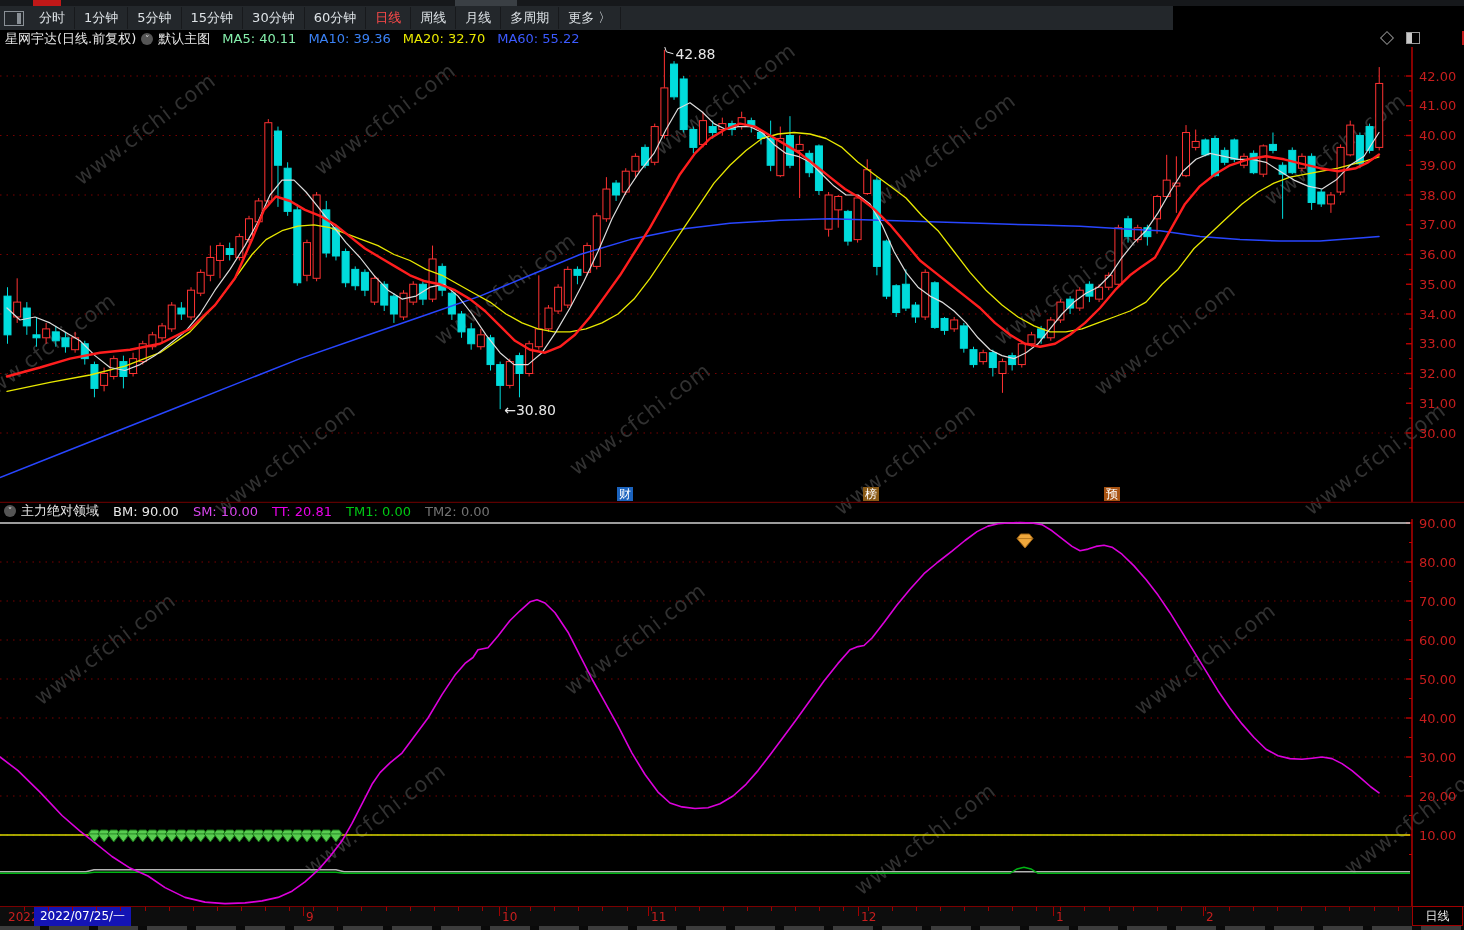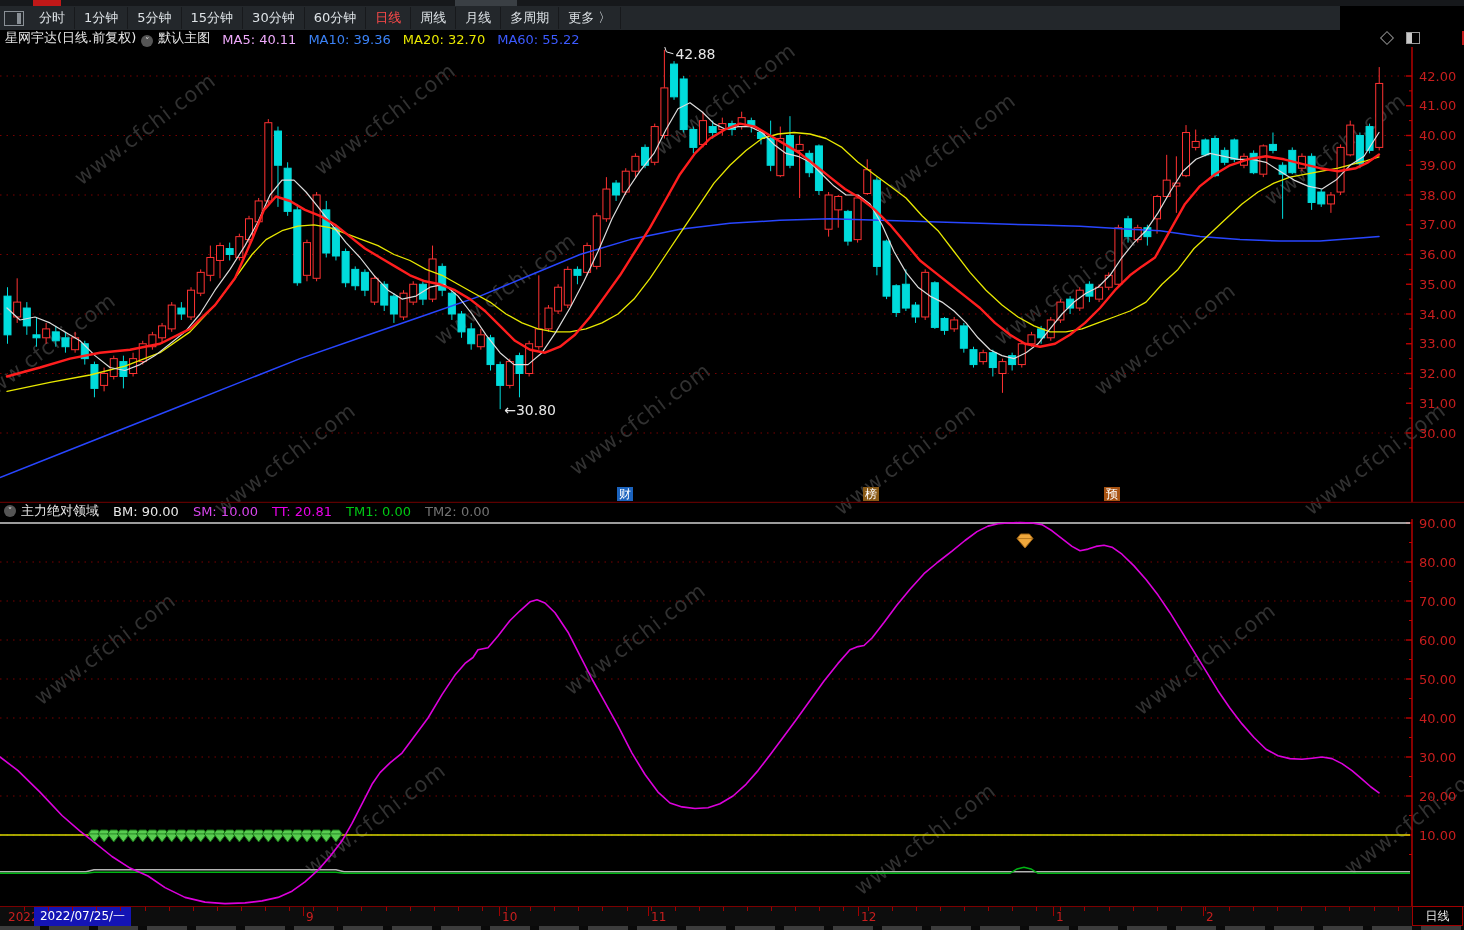--- a/index.html
+++ b/index.html
@@ -2,30 +2,30 @@
 <html><head>
 <meta charset="utf-8">
 <style>
   html,body{margin:0;padding:0;background:#000;}
   body{width:1464px;height:930px;position:relative;overflow:hidden;
        font-family:"DejaVu Sans","Liberation Sans",sans-serif;-webkit-font-smoothing:antialiased;}
   
   #topstrip{position:absolute;left:0;top:0;width:1464px;height:6px;background:#16181b;}
   #topstrip .redtab{position:absolute;left:33px;top:0;width:28px;height:6px;background:#c01818;}
   #topstrip .graytab{position:absolute;left:455px;top:0;width:62px;height:6px;background:#3a3f44;}
-  #toolbar{position:absolute;left:0;top:6px;width:1340px;height:24px;background:#23272b;
+  #toolbar{position:absolute;left:0;top:6px;width:1173px;height:24px;background:#23272b;
            display:flex;align-items:center;font-size:13px;color:#dde2e6;}
   #toolbar .appicon{width:18px;height:13px;margin:0 6px 0 4px;border:1px solid #8a9096;position:relative;}
   #toolbar .appicon::after{content:"";position:absolute;right:2px;top:1px;bottom:1px;width:4px;background:#8a9096;}
   #toolbar .tab,#toolbar .rbtn{padding:2px 9px;cursor:default;border-right:1px solid #17191c;line-height:18px;white-space:nowrap;}
   #toolbar .tab.active{color:#ff4a4a;}
   #toolbar .spacer{flex:1;}
   
   #infobar{position:absolute;left:0;top:30px;width:1464px;height:17px;background:#000;
-           display:flex;align-items:flex-end;font-size:13px;color:#e8e8e8;}
+           display:flex;align-items:center;font-size:13px;color:#e8e8e8;}
   #infobar .sym{margin-left:5px;}
   #infobar .circlechev{width:12px;height:12px;border-radius:50%;background:#555;color:#ddd;font-size:9px;
            line-height:12px;text-align:center;margin:0 5px;}
   #infobar .ma{margin-left:12px;}
   #infobar .righticons{position:absolute;right:44px;top:2px;display:flex;gap:14px;align-items:center;}
   #infobar .dmd{width:8px;height:8px;border:1px solid #8a8a8a;transform:rotate(45deg);}
   #infobar .pane{width:12px;height:10px;border:1px solid #9a9a9a;position:relative;}
   #infobar .pane::after{content:"";position:absolute;left:0;top:0;bottom:0;width:5px;background:#c8c8c8;}
   #infobar .edge{position:absolute;right:0;top:1px;width:2px;height:14px;background:#c01818;}
   
@@ -80,21 +80,21 @@
       <span class="tab">更多 〉</span>
     </span>
   <span class="spacer"></span>
 </div>
 
 <div id="infobar">
   <span class="sym">星网宇达(日线.前复权)</span>
   <span class="circlechev">˅</span>
   <span>默认主图</span>
   <span id="ma-holder" style="display:flex;">
-      <span class="ma" style="color: #f0abfc;">MA5: 40.11</span>
+      <span class="ma" style="color: #86efac;">MA5: 40.11</span>
       <span class="ma" style="color: #3b82f6;">MA10: 39.36</span>
       <span class="ma" style="color: rgb(232, 232, 0);">MA20: 32.70</span>
       <span class="ma" style="color: rgb(60, 90, 255);">MA60: 55.22</span>
     </span>
   <span class="righticons">
     <span class="dmd"></span>
     <span class="pane"></span>
   </span>
   <span class="edge"></span>
 </div>

